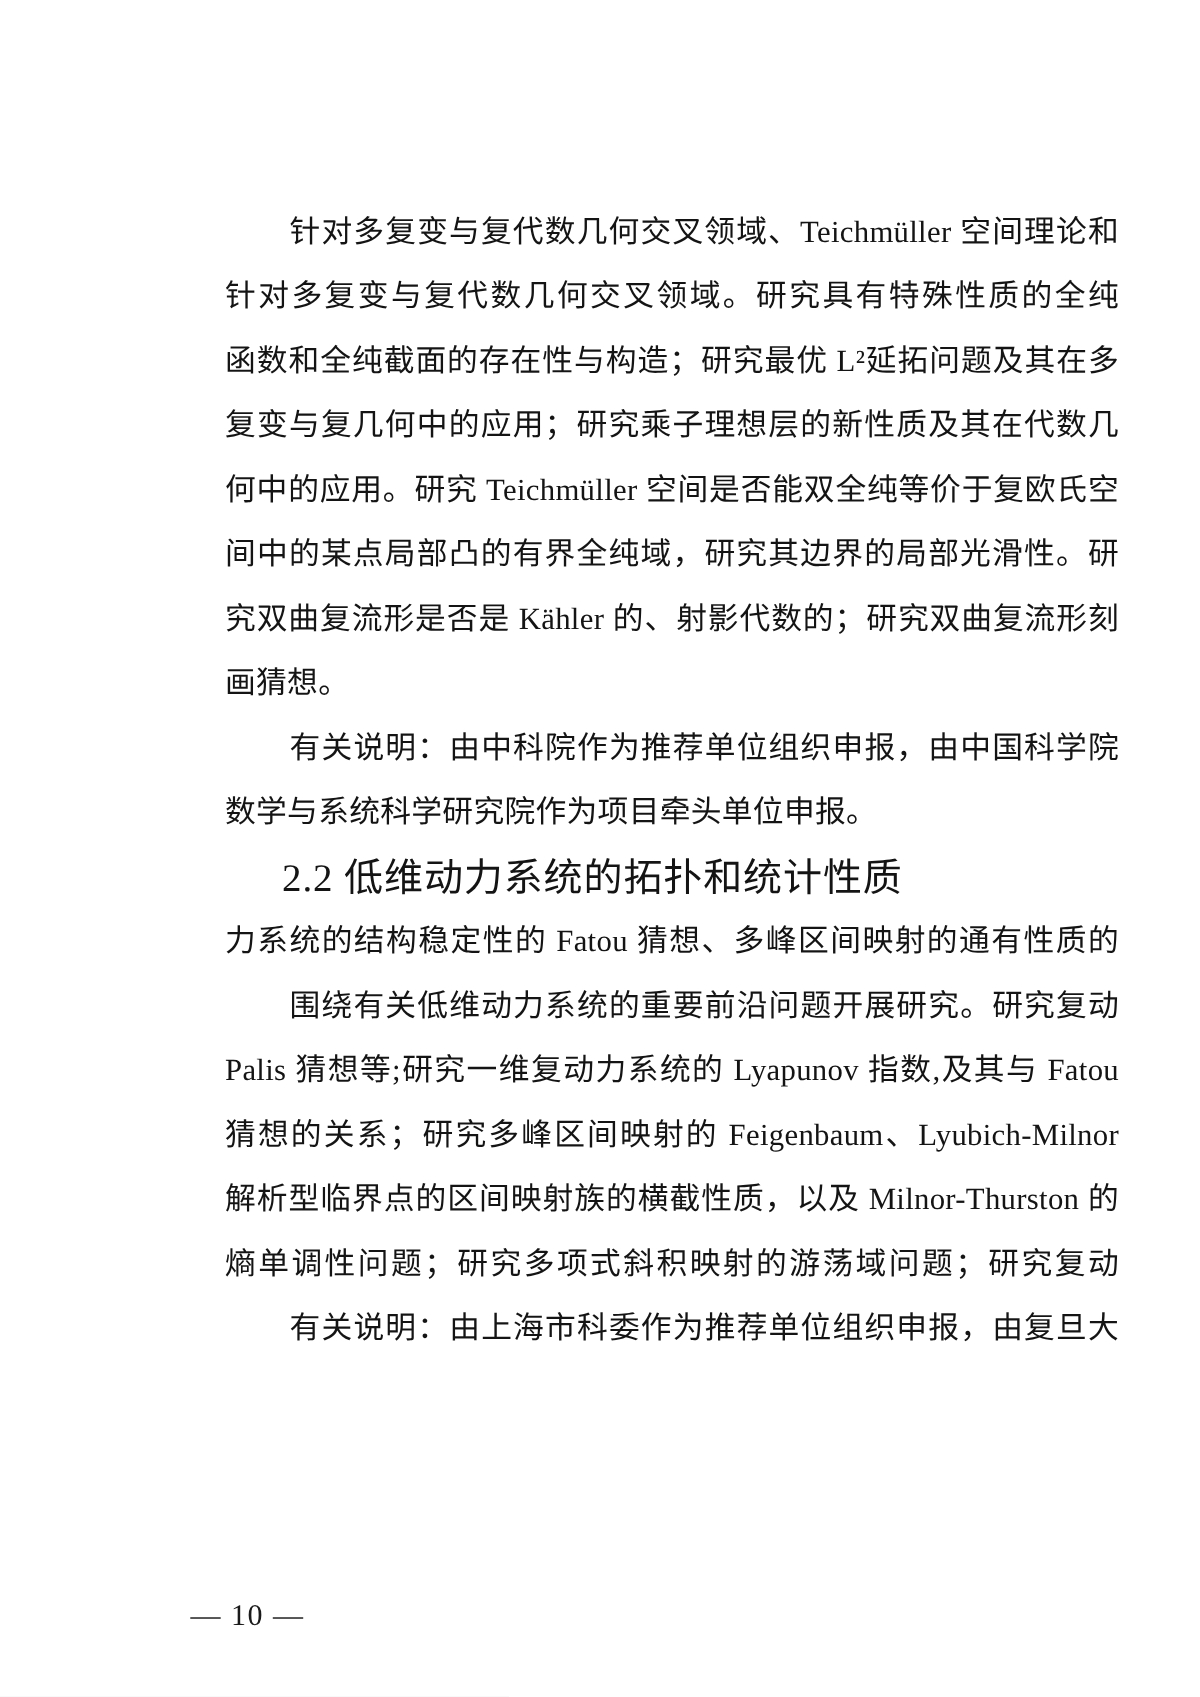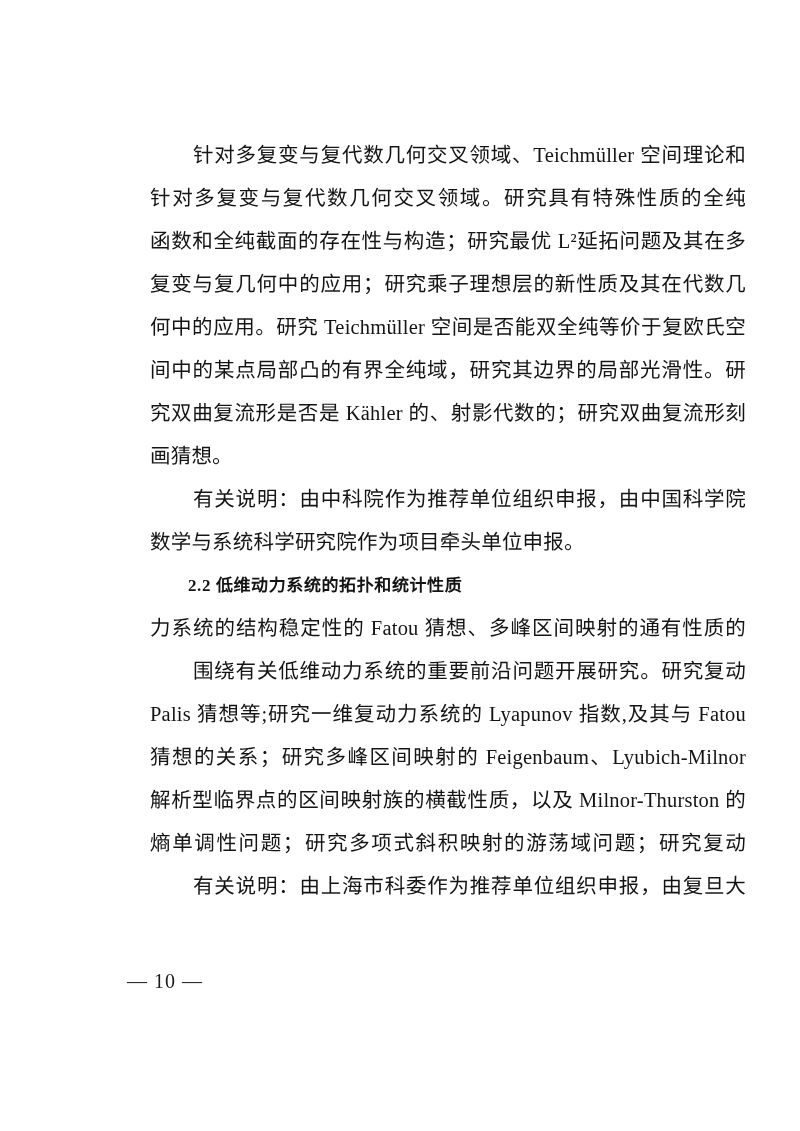--- a/index.html
+++ b/index.html
@@ -29,28 +29,28 @@
     white-space: nowrap;
     overflow: visible;
   }
   .line.just {
     white-space: normal;
     text-align: justify;
     text-align-last: justify;
   }
   .line.indent { padding-left: 43px; }
   .line.heading {
-    font-weight: 700;
-    font-size: 17px;
+    font-weight: 400;
+    font-size: 26px;
     padding-left: 38px;
     letter-spacing: 0.6px;
   }
   .footer {
     position: absolute;
-    left: 127px; top: 960px;
+    left: 127px; top: 1056px;
     height: 43px; line-height: 43px;
     font-size: 20px;
     color: #1a1a1a;
     letter-spacing: 1px;
   }
 </style>
 </head>
 <body>
 
 <div class="page">

